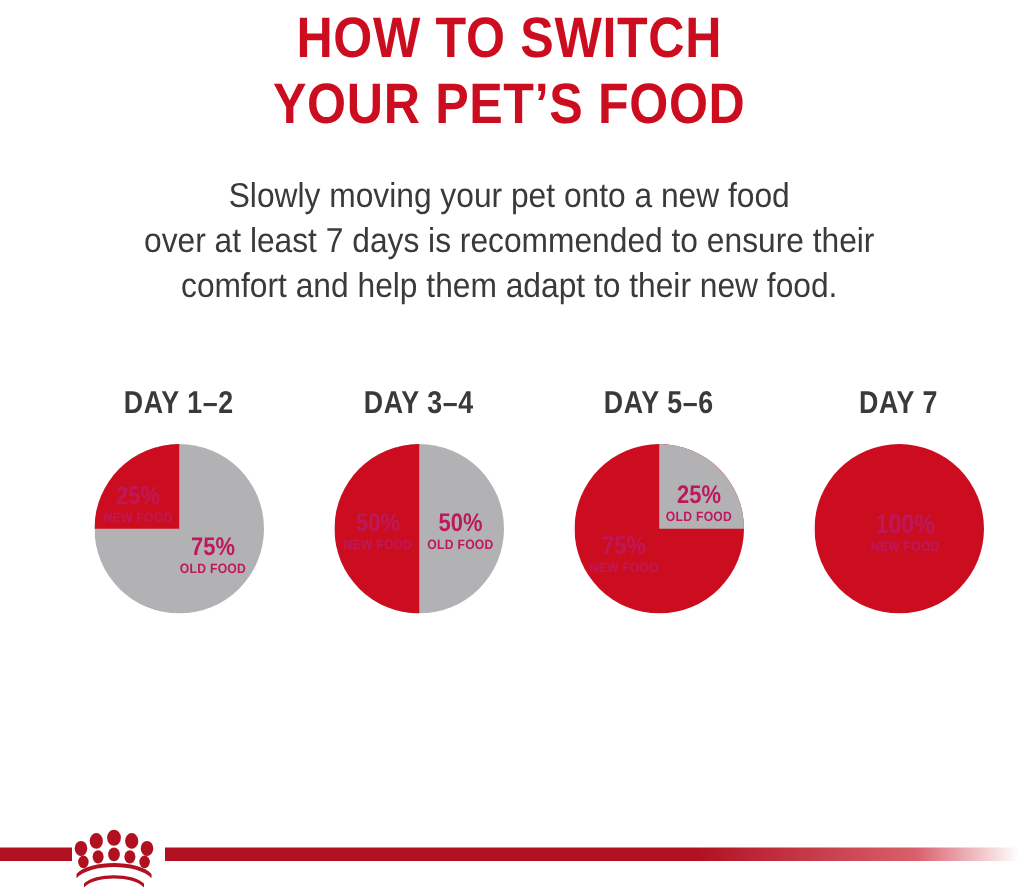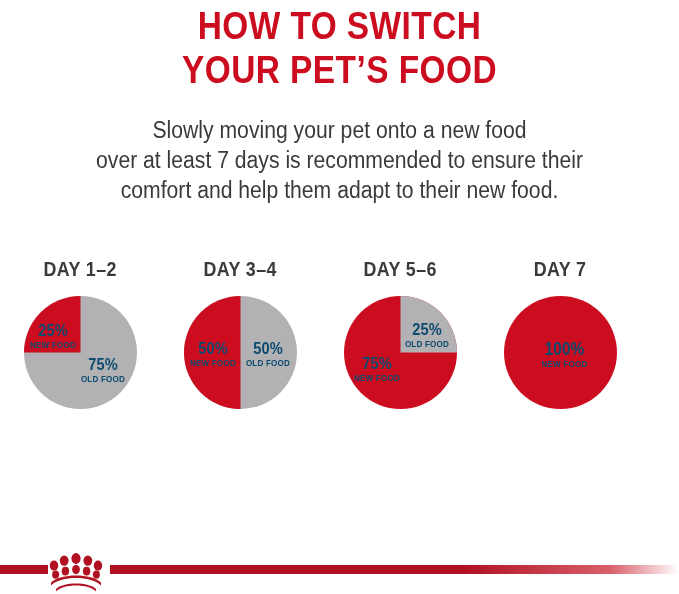--- a/index.html
+++ b/index.html
@@ -15,32 +15,32 @@
   }
   .title .l2{display:block;}
   .intro{
     position:absolute;left:0;top:115px;width:679px;text-align:center;
     color:#3A3A3C;font-size:23px;line-height:30px;font-weight:400;
     transform:scaleX(0.92);transform-origin:center top;
   }
   .intro span{display:block;white-space:nowrap;}
   .charts{
     position:absolute;left:0;top:258px;width:679px;height:170px;
-    display:flex;align-items:flex-start;justify-content:flex-start;
+    display:flex;align-items:flex-start;justify-content:flex-end;
   }
   .chart{width:160px;display:flex;flex-direction:column;align-items:center;}
   .day-label{
     color:#3A3A3C;font-weight:bold;font-size:21px;line-height:22px;
     letter-spacing:0.5px;margin-bottom:16px;
     transform:scaleX(0.85);transform-origin:center center;white-space:nowrap;
   }
   .pie-wrap{position:relative;width:113px;height:113px;}
   .pie-wrap svg{display:block;width:113px;height:113px;}
   .seg-label{
-    position:absolute;text-align:center;color:#0c4a6e;line-height:1;
+    position:absolute;text-align:center;color:#be185d;line-height:1;
     pointer-events:none;white-space:nowrap;
   }
   .seg-label .pct{
     display:block;font-weight:bold;font-size:17px;letter-spacing:0px;
     transform:scaleX(0.86);
   }
   .seg-label .who{
     display:block;font-weight:bold;font-size:9px;letter-spacing:0.2px;margin-top:2px;
     transform:scaleX(0.9);
   }

